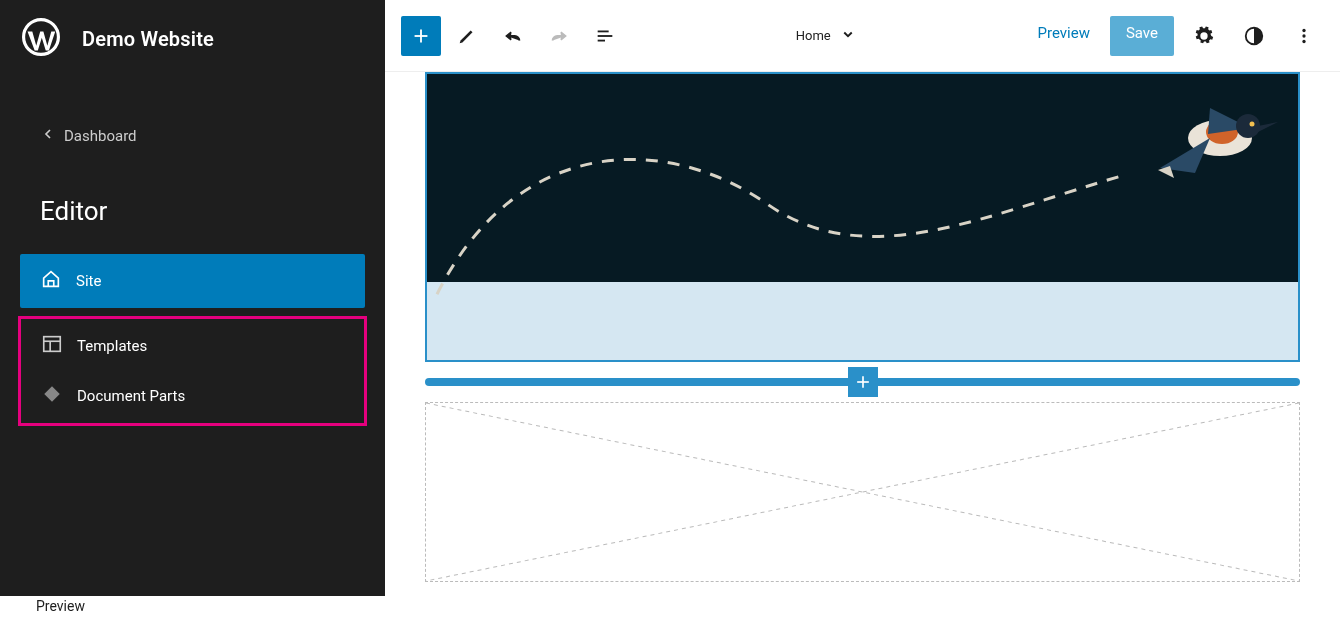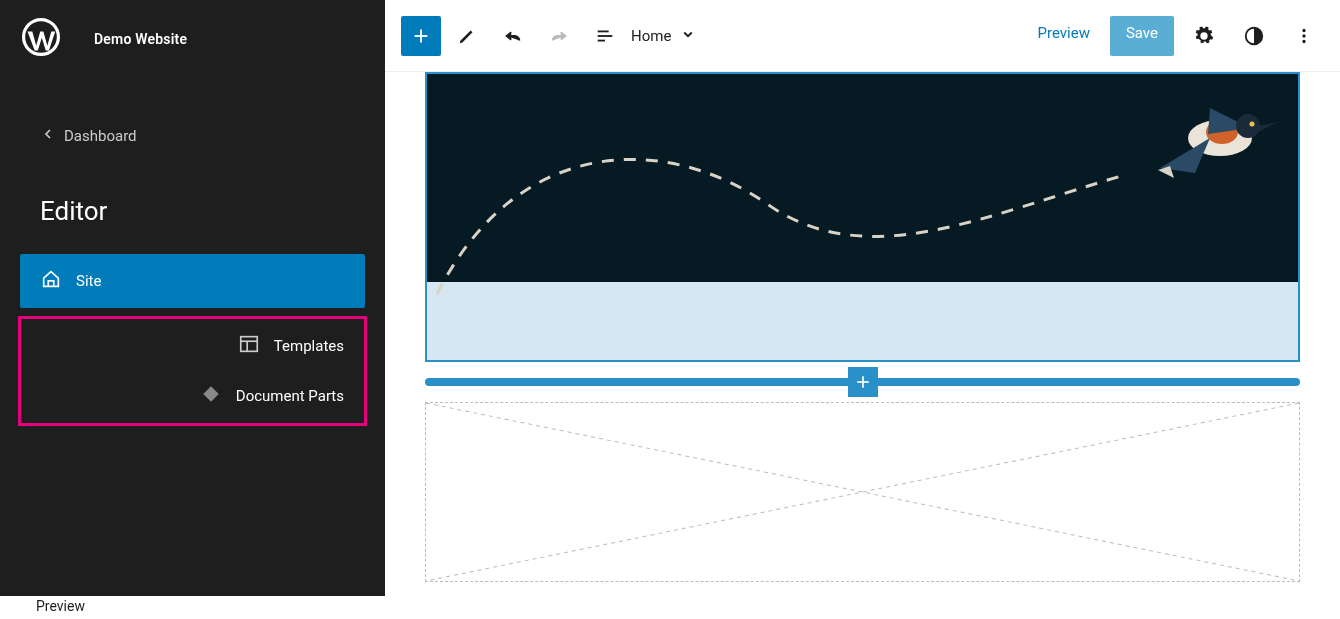--- a/index.html
+++ b/index.html
@@ -1,39 +1,39 @@
 <!DOCTYPE html>
 <html><head>
 <meta charset="utf-8">
 <style>
 * { box-sizing: border-box; margin: 0; padding: 0; }
 body { font-family: -apple-system, BlinkMacSystemFont, "Segoe UI", Roboto, sans-serif; width: 1340px; height: 619px; overflow: hidden; background: #fff; }
 .app { display: flex; width: 100%; height: 596px; }
 .sidebar { width: 385px; background: #1e1e1e; color: #fff; display: flex; flex-direction: column; }
 .sb-header { display: flex; align-items: center; padding: 18px 22px; gap: 16px; }
 .wp-logo { width: 38px; height: 38px; }
-.sb-title { font-size: 14px; font-weight: 600; letter-spacing: .2px; margin-left:18px; }
+.sb-title { font-size: 20px; font-weight: 600; letter-spacing: .2px; margin-left:6px; }
 .sb-back { display: flex; align-items: center; gap: 8px; padding: 12px 40px; margin-top: 36px; color: #ccc; cursor: pointer; font-size: 15px; }
 .sb-back svg { width: 16px; height: 16px; }
 .editor-heading { font-size: 26px; font-weight: 400; padding: 38px 40px 24px; }
 .nav-list { padding: 4px 20px; }
 .nav-item { display: flex; align-items: center; gap: 14px; padding: 14px 20px; font-size: 15px; cursor: pointer; border-radius: 2px; }
 .nav-item.active { background: #007cba; }
 .nav-item svg { width: 22px; height: 22px; flex: 0 0 22px; }
 .nav-highlight { border: 3px solid #e5007e; margin: 4px 18px 0; padding: 2px 0; }
-.nav-highlight .nav-item { padding: 12px 20px; justify-content: flex-end; }
+.nav-highlight .nav-item { padding: 12px 20px; }
 
 .main { flex: 1; display: flex; flex-direction: column; background: #fff; }
 .toolbar { height: 72px; display: flex; align-items: center; padding: 0 16px; gap: 6px; border-bottom: 1px solid #eee; }
 .tb-btn { width: 40px; height: 40px; display: flex; align-items: center; justify-content: center; cursor: pointer; border-radius: 2px; }
 .tb-btn svg { width: 22px; height: 22px; }
 .add-btn { background: #007cba; color: #fff; }
 .add-btn svg { fill: #fff; }
 .disabled svg { fill: #bbb; }
-.tb-center { flex: 1; display: flex; align-items: center; justify-content: flex-start; gap: 8px; font-size: 15px; color: #222; cursor: pointer; }
+.tb-center { flex: 1; display: flex; align-items: center; justify-content: center; gap: 8px; font-size: 13px; color: #222; cursor: pointer; }
 .tb-center svg { width: 18px; height: 18px; }
 .tb-right { display: flex; gap: 10px; }
 .link-btn { color: #007cba; font-size: 15px; cursor: pointer; padding: 8px 10px; }
 .save-btn { background: #5aaed6; color: #fff; font-size: 15px; padding: 8px 16px; cursor: pointer; border-radius: 2px; }
 .icon-btn svg { fill: #1e1e1e; }
 
 .canvas { flex: 1; background: #fff; overflow: hidden; padding: 0 0 0 0; }
 .heroblock { margin: 0 40px; border: 2px solid #2a90c9; height: 290px; position: relative; overflow: hidden; background: #061a23; }
 .hero-dark { position: absolute; inset: 0; height: 208px; background: #061a23; }
 .hero-light { position: absolute; left: 0; right: 0; top: 208px; height: 80px; background: #d5e7f2; }

